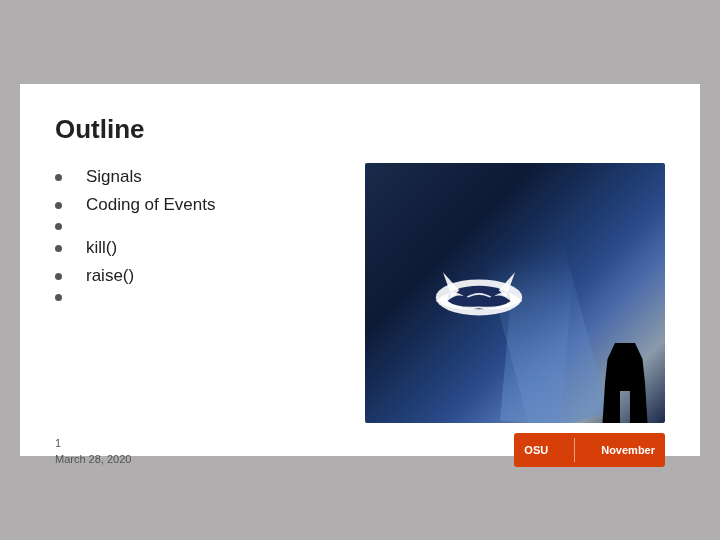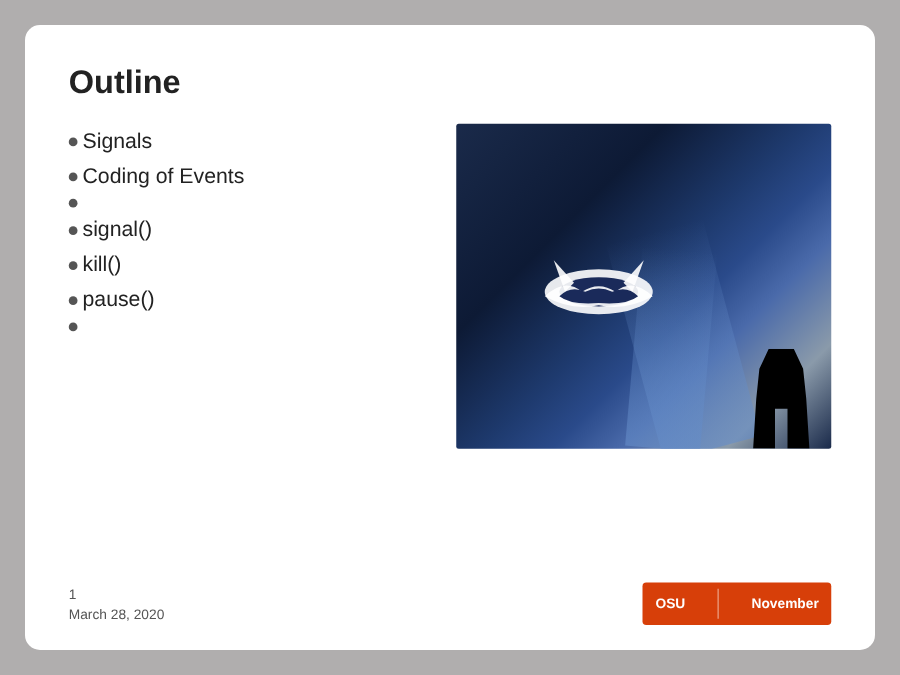--- a/index.html
+++ b/index.html
@@ -10,23 +10,23 @@
       background: #b0aeae;
       display: flex;
       align-items: center;
       justify-content: center;
       font-family: Arial, sans-serif;
       overflow: hidden;
     }
 
     .slide {
       width: 680px;
-      height: 500px;
+      height: 372px;
       background: #ffffff;
-      border-radius: 12px;
+      border-radius: 0;
       padding: 30px 35px 20px 35px;
       position: relative;
       display: flex;
       flex-direction: column;
     }
 
     .slide-title {
       font-size: 26px;
       font-weight: bold;
       color: #222;
@@ -45,21 +45,21 @@
       padding: 0;
       margin: 0;
     }
 
     .bullet-list li {
       font-size: 17px;
       color: #222;
       padding: 4px 0;
       display: flex;
       align-items: center;
-      gap: 4px;
+      gap: 24px;
     }
 
     .bullet-dot {
       width: 7px;
       height: 7px;
       border-radius: 50%;
       background: #555;
       flex-shrink: 0;
     }
 
@@ -194,29 +194,25 @@
         </li>
         <li>
           <span class="bullet-dot"></span>
           <span>Coding of Events</span>
         </li>
         <li>
           <span class="bullet-dot"></span>
         </li>
         <li>
           <span class="bullet-dot"></span>
-          <span>signal()</span>
-        </li>
-        <li>
-          <span class="bullet-dot"></span>
           <span>kill()</span>
         </li>
         <li>
           <span class="bullet-dot"></span>
-          <span>pause()</span>
+          <span>raise()</span>
         </li>
         <li>
           <span class="bullet-dot"></span>
         </li>
       </ul>
 
     <div class="image-area">
       <span class="this-label">this?</span>
       <span class="arrow">⬇</span>
 

